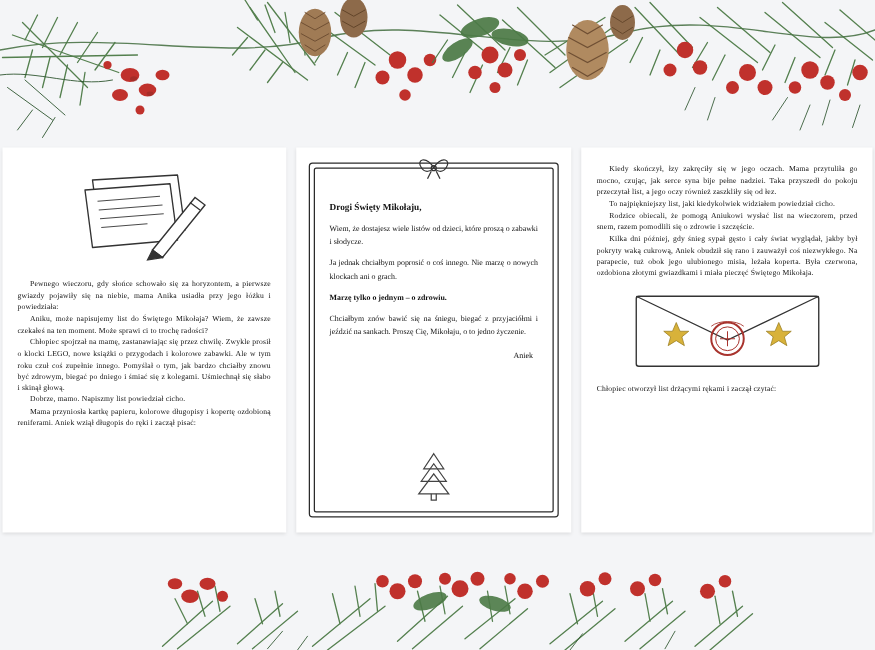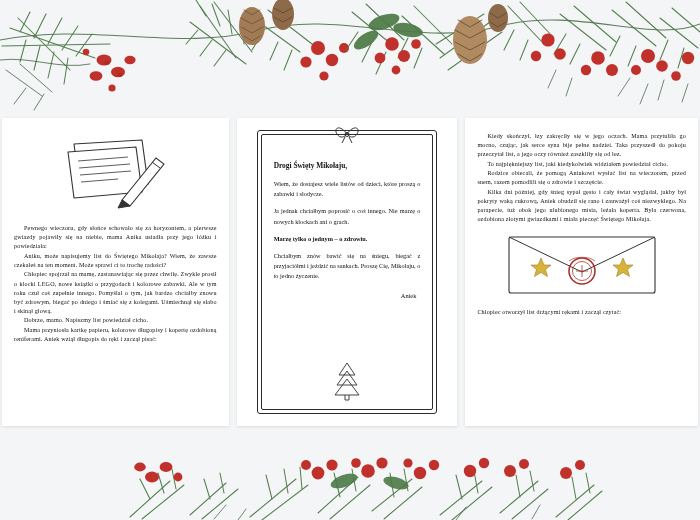--- a/index.html
+++ b/index.html
@@ -21,21 +21,21 @@
     position:absolute;top:118px;left:0;width:700px;height:308px;
     display:flex;gap:8px;padding:0 2px;box-sizing:border-box;
   }
   .card{
     background:#ffffff;
     box-shadow:0 1px 3px rgba(0,0,0,.10);
     box-sizing:border-box;
     position:relative;
   }
   .card.left{width:228px;padding:14px 12px 10px 12px;}
-  .card.mid{width:222px;padding:12px 20px;}
+  .card.mid{width:222px;padding:12px 10px;}
   .card.right{width:234px;padding:14px 12px 10px 12px;}
 
   
   .para{
     font-size:6.1px;
     line-height:9.1px;
     text-align:justify;
     color:#111;
     margin:0 0 0.5px 0;
     text-indent:10px;

